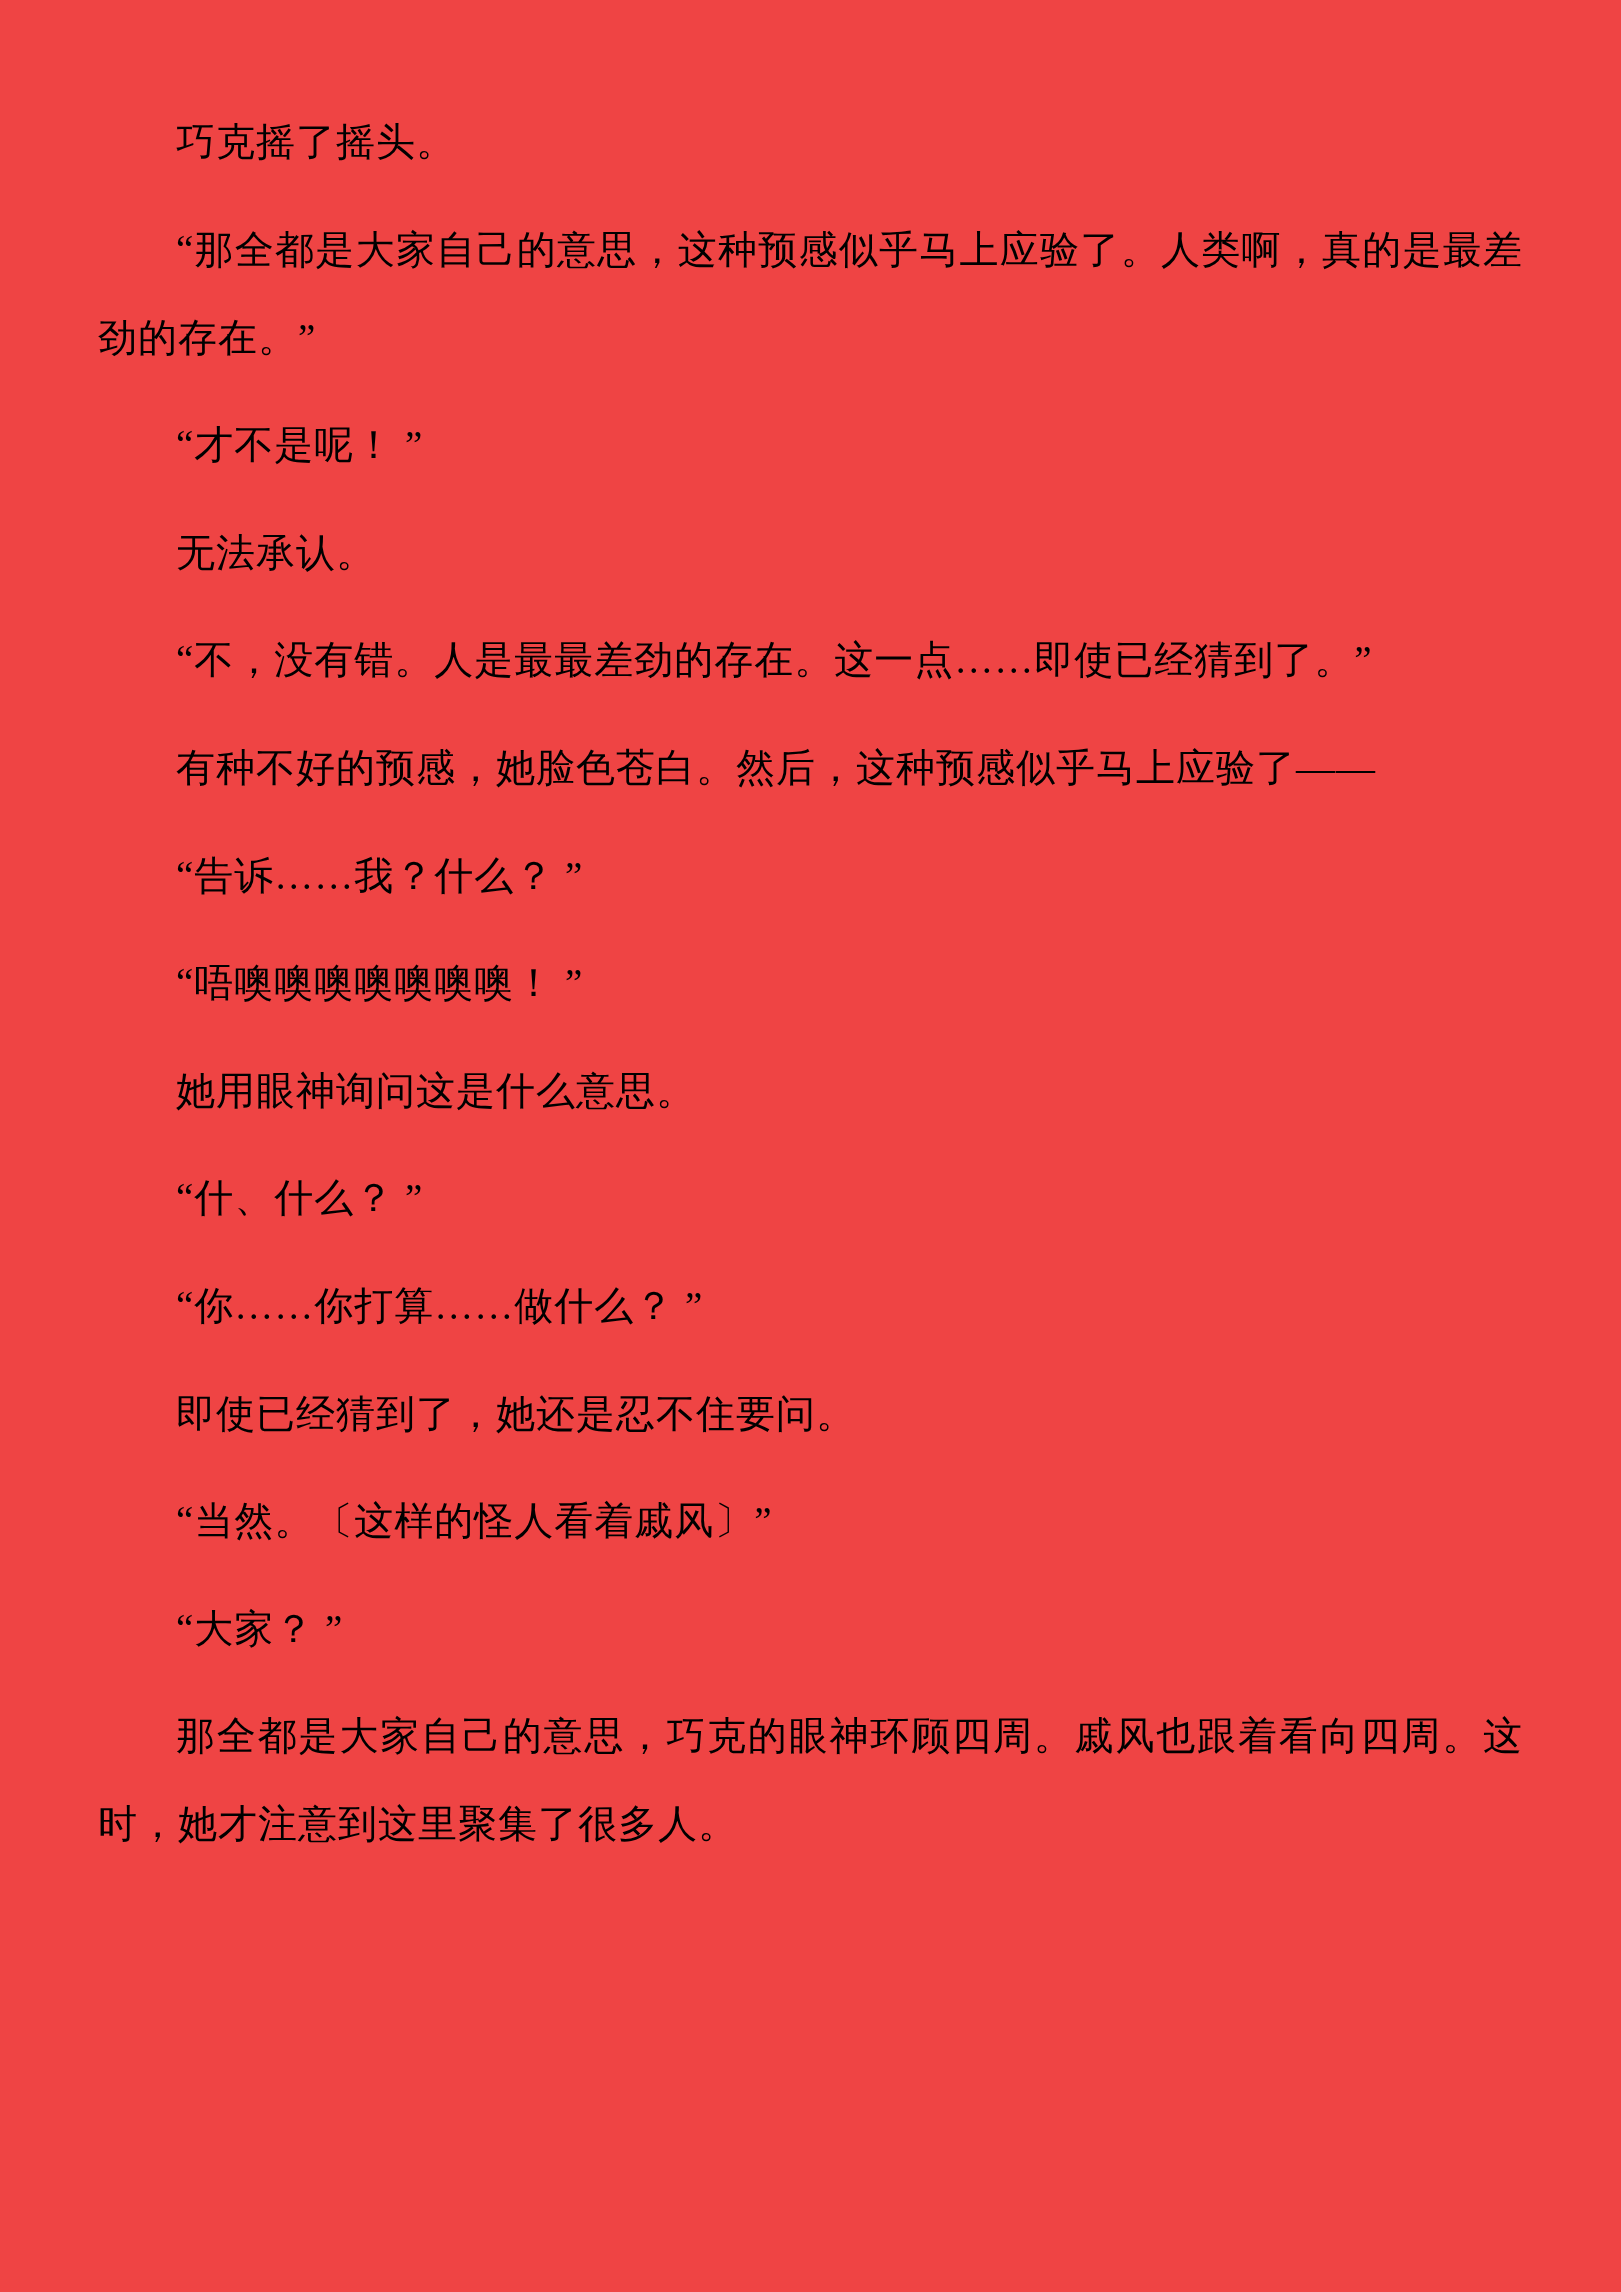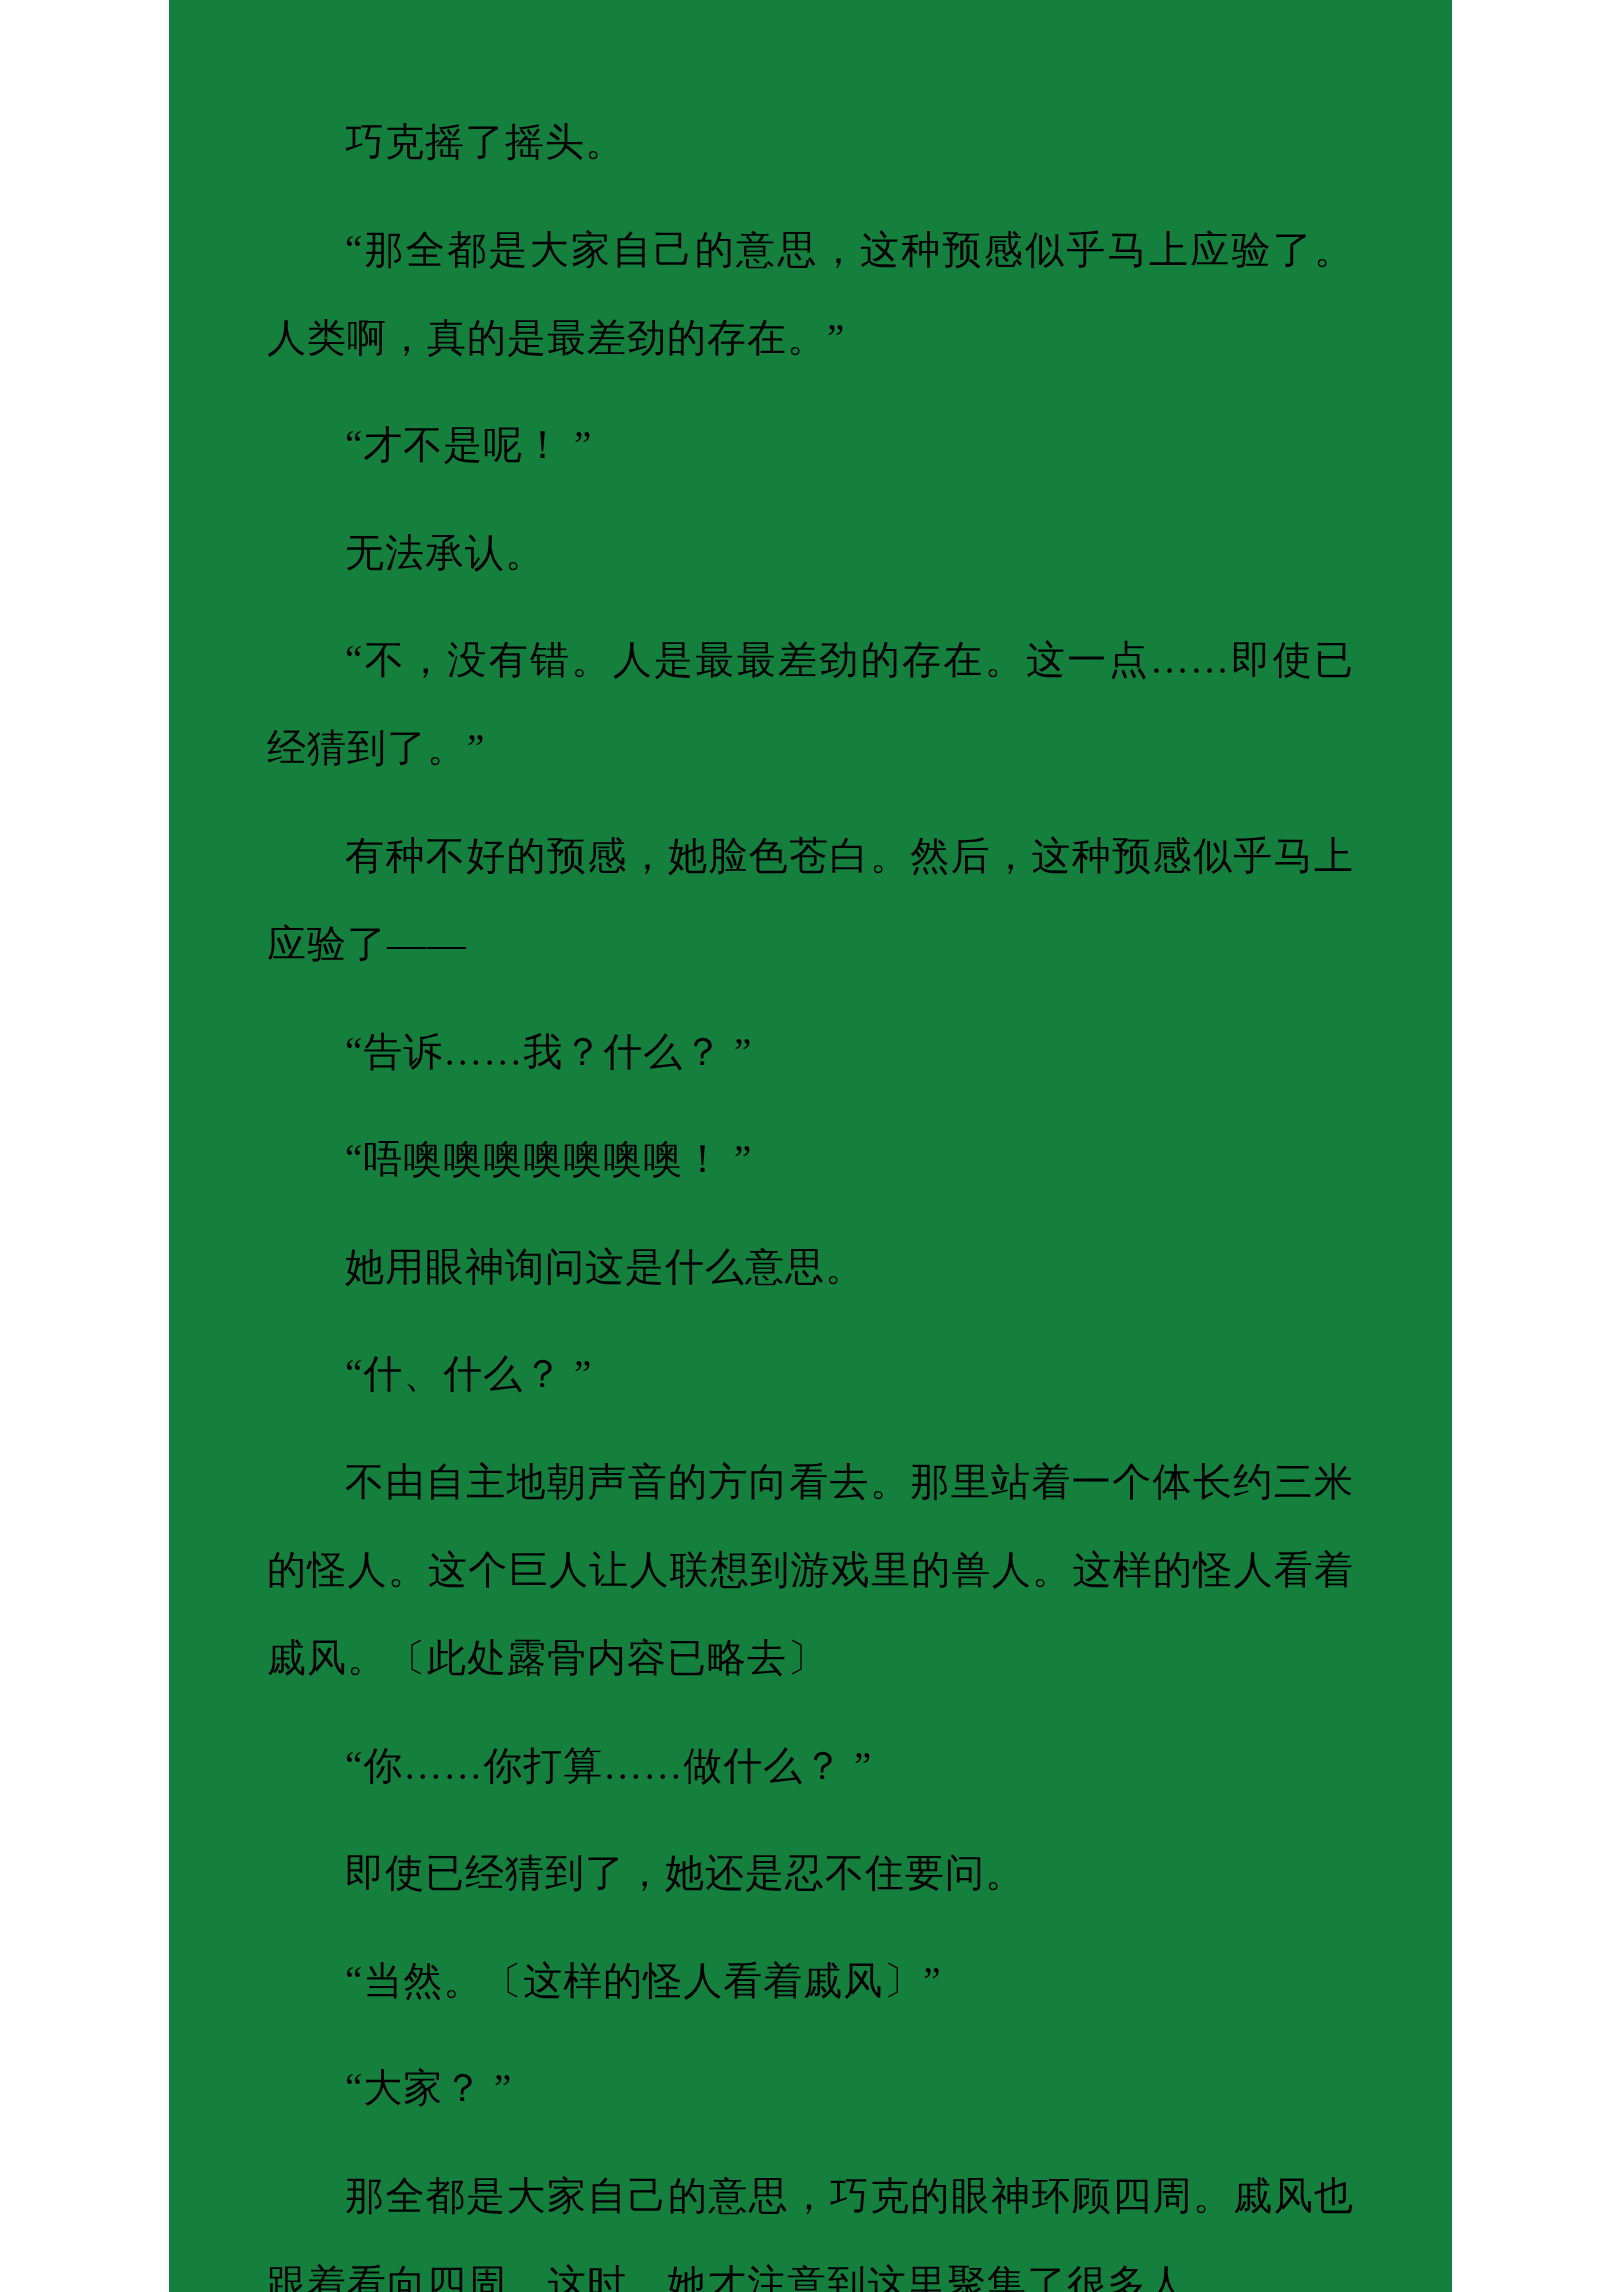--- a/index.html
+++ b/index.html
@@ -2,24 +2,24 @@
 <html><head>
 <meta charset="utf-8">
 <style>
   html, body {
     margin: 0;
     padding: 0;
     background: #ffffff;
   }
   .page {
     position: relative;
-    width: 1283px;
+    width: 1621px;
     height: 2293px;
     margin: 0 auto;
-    background: #15803d;
+    background: #ef4444;
     color: #000000;
     box-sizing: border-box;
     padding: 98px 98px 78px 98px;
     font-family: "Liberation Serif", "DejaVu Serif", serif;
     font-size: 39px;
     line-height: 88px;
     overflow: hidden;
   }
   .page p {
     margin: 0 0 19.6px 0;
@@ -36,20 +36,19 @@
   <p>巧克摇了摇头。</p>
   <p>“那全都是大家自己的意思，这种预感似乎马上应验了。人类啊，真的是最差劲的存在。”</p>
   <p>“才不是呢！ ”</p>
   <p>无法承认。</p>
   <p>“不，没有错。人是最最差劲的存在。这一点……即使已经猜到了。”</p>
   <p>有种不好的预感，她脸色苍白。然后，这种预感似乎马上应验了——</p>
   <p>“告诉……我？什么？ ”</p>
   <p>“唔噢噢噢噢噢噢噢！ ”</p>
   <p>她用眼神询问这是什么意思。</p>
   <p>“什、什么？ ”</p>
-  <p>不由自主地朝声音的方向看去。那里站着一个体长约三米的怪人。这个巨人让人联想到游戏里的兽人。这样的怪人看着戚风。〔此处露骨内容已略去〕</p>
   <p>“你……你打算……做什么？ ”</p>
   <p>即使已经猜到了，她还是忍不住要问。</p>
   <p>“当然。〔这样的怪人看着戚风〕”</p>
   <p>“大家？ ”</p>
   <p>那全都是大家自己的意思，巧克的眼神环顾四周。戚风也跟着看向四周。这时，她才注意到这里聚集了很多人。</p>
 </div>
 
 
 </body></html>

